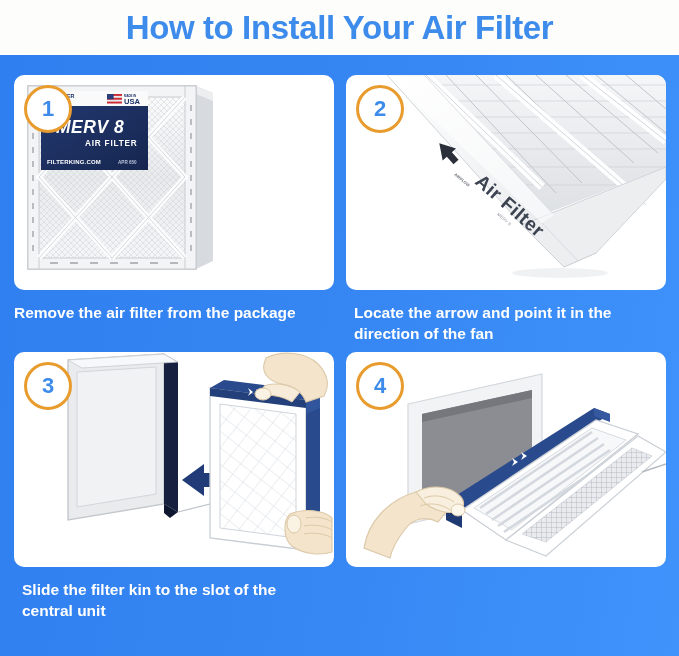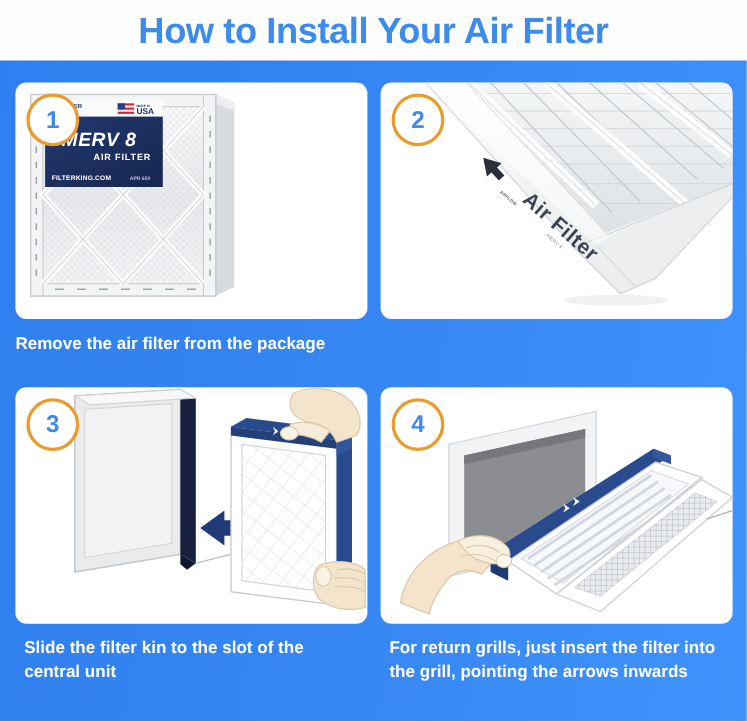--- a/index.html
+++ b/index.html
@@ -259,20 +259,21 @@
                 <text x="38" y="9" font-family="Liberation Sans, sans-serif" font-size="4.2" fill="#8d939c" letter-spacing="0.3">MERV 8</text>
               </g>
 
               <ellipse cx="214" cy="198" rx="48" ry="5" fill="#c7ccd2" opacity="0.28"></ellipse>
             </svg>
           </div>
         </div>
         <div class="badge" style="left:10px;top:10px;">
           <span>2</span>
         </div>
+        <div class="caption" style="left:8px;top:228px;width:304px;">Locate the arrow and point it in the direction of the fan</div>
       </div>
 
       <div class="step" style="left:14px;top:297px;width:320px;height:290px;">
         <div class="card" style="width:320px;height:215px;">
           <div class="art">
             <svg viewBox="0 0 320 215" width="320" height="215">
               <defs>
                 <pattern id="meshP3" width="13" height="13" patternUnits="userSpaceOnUse" patternTransform="rotate(38)">
                   <path d="M0 0 L0 13 M0 0 L13 0" stroke="#d2d7de" stroke-width="0.9" fill="none"></path>
                 </pattern>
@@ -392,18 +393,17 @@
                   <path d="M74 154 C84 150 96 152 104 158"></path>
                 </g>
                 <ellipse cx="112" cy="158" rx="7" ry="6" fill="#fdf7ec" stroke="#dcc9a8" stroke-width="1"></ellipse>
               </g>
             </svg>
           </div>
         </div>
         <div class="badge" style="left:10px;top:10px;">
           <span>4</span>
         </div>
-        <div class="caption" style="left:8px;top:228px;width:304px;">For return grills, just insert the filter into the grill, pointing the arrows inwards</div>
       </div>
 
     </div>
   </div>
 </div>
 
 </body></html>

